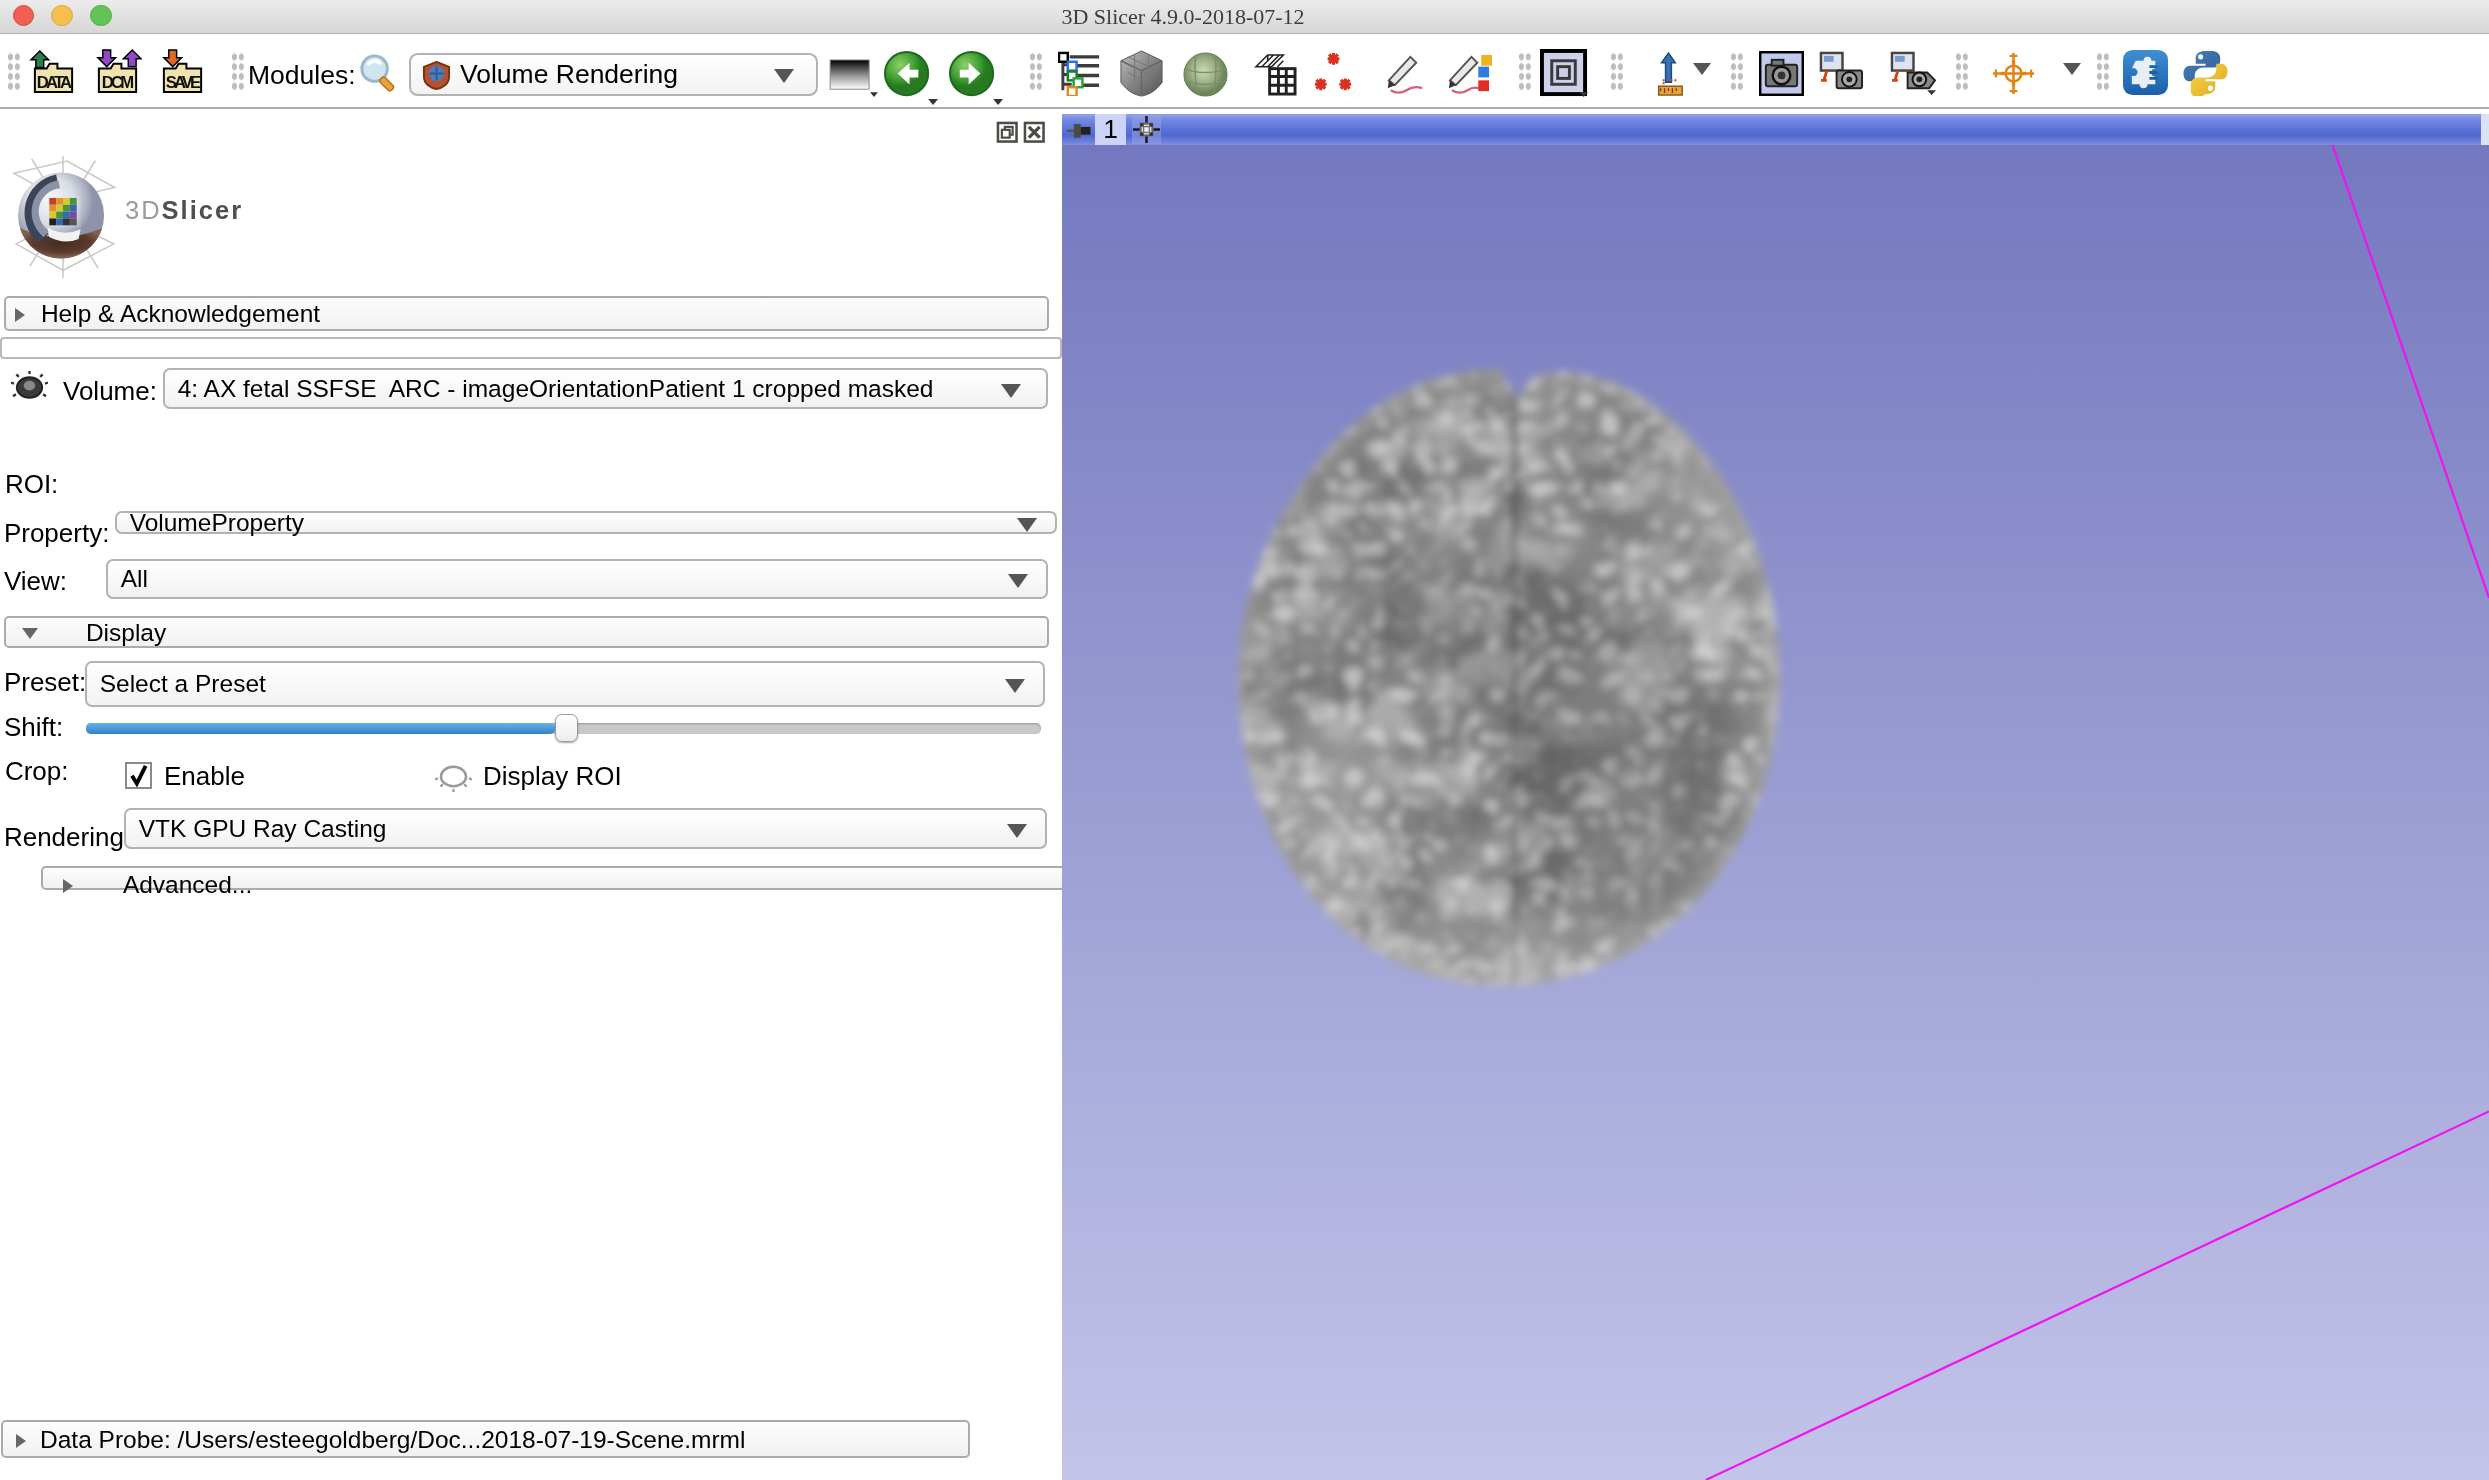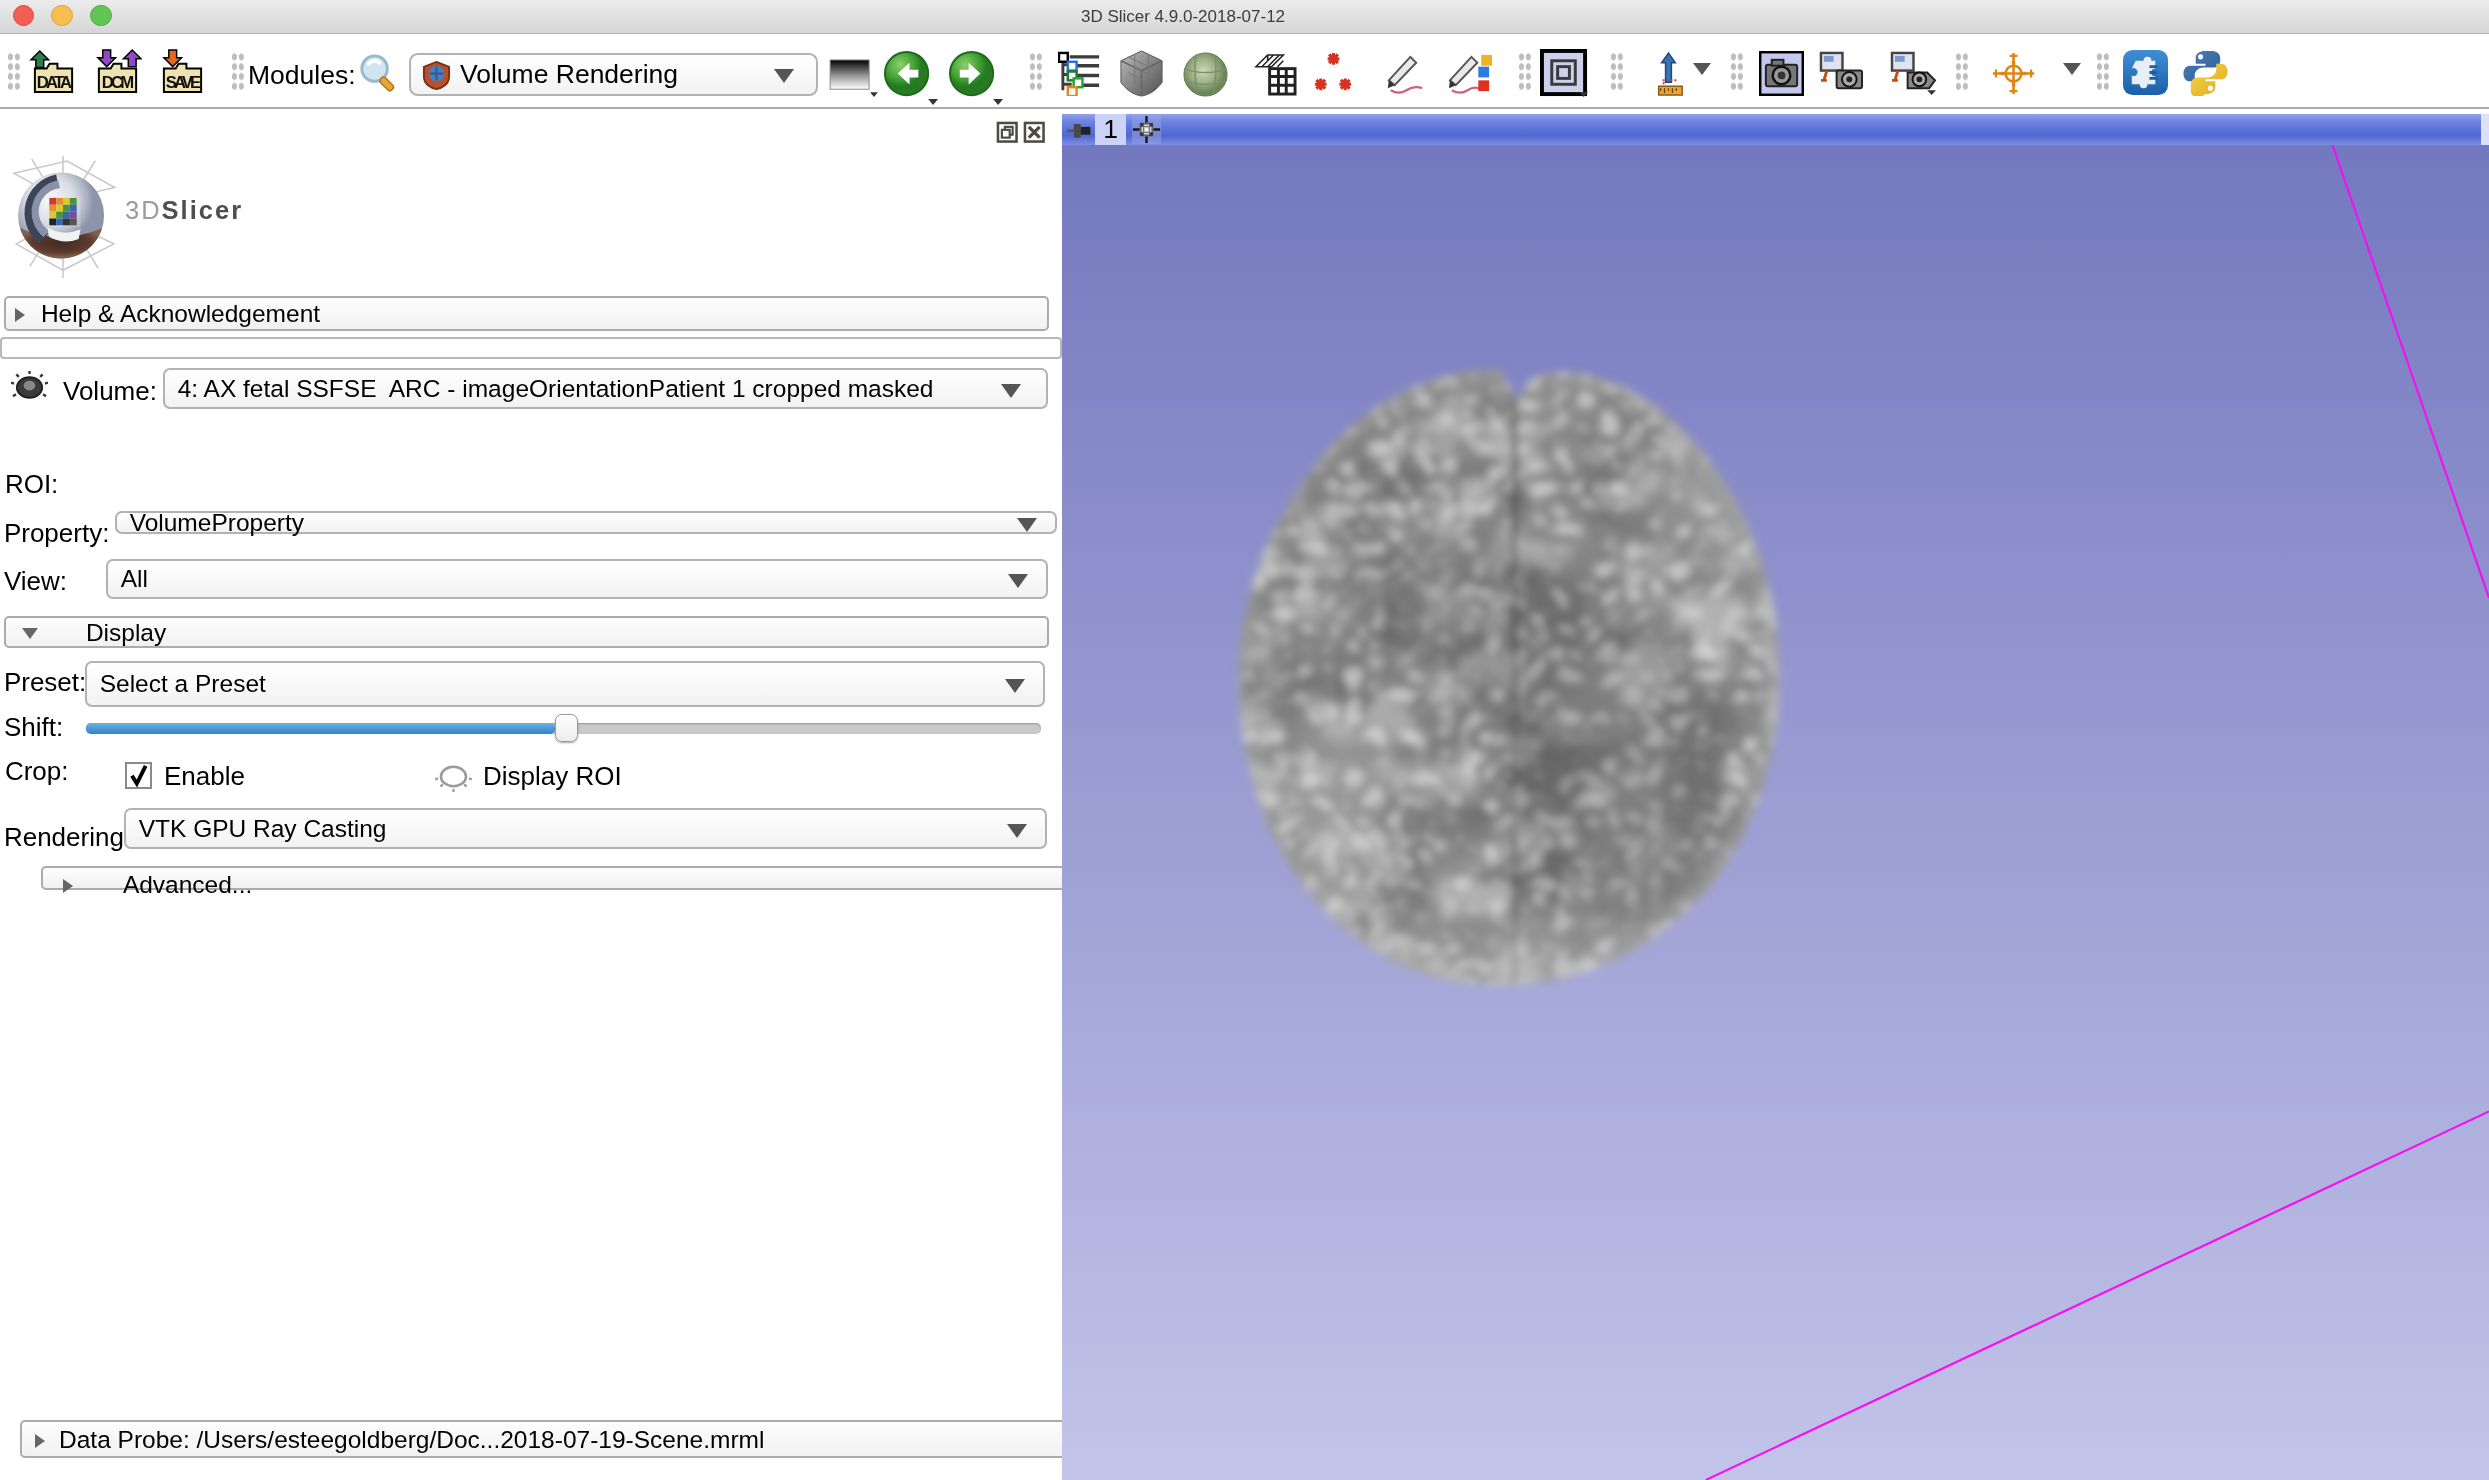--- a/index.html
+++ b/index.html
@@ -1,19 +1,19 @@
 <!DOCTYPE html>
 <html><head><meta charset="utf-8">
 <style>
 *{margin:0;padding:0;box-sizing:border-box;}
 html,body{width:2490px;height:1480px;overflow:hidden;font-family:"Liberation Sans",sans-serif;background:#fff;}
 .abs{position:absolute;}
 #titlebar{position:absolute;left:0;top:0;width:2490px;height:34px;background:linear-gradient(#ececec,#d6d6d6);border-bottom:1px solid #b4b4b4;}
 .tl{position:absolute;top:4.9px;width:21.6px;height:21.6px;border-radius:50%;}
-#title{position:absolute;left:0;top:0;width:2366px;height:34px;text-align:center;line-height:33px;font-size:17px;color:#3d3d3d;}
+#title{position:absolute;left:0;top:0;width:2366px;height:34px;text-align:center;line-height:33px;font-size:22px;color:#3d3d3d;font-family:Liberation Serif, serif;}
 #toolbar{position:absolute;left:0;top:34px;width:2490px;height:75px;background:#fff;border-bottom:2px solid #ababab;}
 .grip{position:absolute;top:17.6px;width:13.7px;height:39px;background-image:radial-gradient(#bdbdbd 2.3px, rgba(0,0,0,0) 2.7px);background-size:6.9px 9.8px;}
 #panel{position:absolute;left:0;top:110px;width:1062px;height:1370px;background:#fff;}
 #view3d{position:absolute;left:1062px;top:110px;width:1427px;height:1370px;background:#fff;}
 #vbar{position:absolute;left:0;top:3.9px;width:1427px;height:31px;background:linear-gradient(#93a1ea 0%,#7287e2 20%,#5b74d9 48%,#5168cf 70%,#7d8ee2 100%);}
 #vport{position:absolute;left:0;top:35px;width:1427px;height:1335px;background:linear-gradient(#7478be,#c3c4e9);}
 
 .secbar{position:absolute;left:3.9px;width:1045px;height:35px;border:2px solid #ababab;border-radius:4.9px;background:linear-gradient(#fdfdfd,#f1f1f1);color:#000;font-size:24.5px;}
 .secbar .txt{position:absolute;left:80px;top:0;line-height:32px;}
 .tri-r{position:absolute;width:0;height:0;border-left:10.8px solid #666;border-top:7.8px solid transparent;border-bottom:7.8px solid transparent;}
@@ -364,21 +364,21 @@
  <div class="combo" style="left:124px;top:698px;width:923px;height:41px;padding-left:45px;">
    <div class="ct">VTK GPU Ray Casting</div>
       <div class="carrow"></div>
  </div>
 
  <div class="secbar" style="top:756px;height:24px;width:1050px;margin-left:37px;">
    <div class="tri-r" style="left:20.6px;top:10.8px;"></div>
    <div class="txt" style="line-height:33px;">Advanced...</div>
  </div>
 
- <div class="secbar" style="left:20px;top:1310px;height:38px;width:1047px;padding-left:48px;">
+ <div class="secbar" style="left:1px;top:1310px;height:38px;width:969px;padding-left:48px;">
    <div class="tri-r" style="left:12.7px;top:11.8px;"></div>
    <div class="txt" style="left:37px;line-height:35px;">Data Probe: /Users/esteegoldberg/Doc...2018-07-19-Scene.mrml</div>
  </div>
 </div>
 <div id="view3d">
  <div style="position:absolute;left:0;top:0;width:1427px;height:3.9px;background:#fff;"></div>
  <div id="vbar">
    <svg class="abs" style="left:3.9px;top:7.8px;" width="25.5" height="17.6" viewBox="0 0 26 18">
      <path d="M1 9 h8" stroke="#555" stroke-width="2.5"></path>
      <rect x="8" y="2" width="7" height="14" fill="#4a4a42"></rect>

